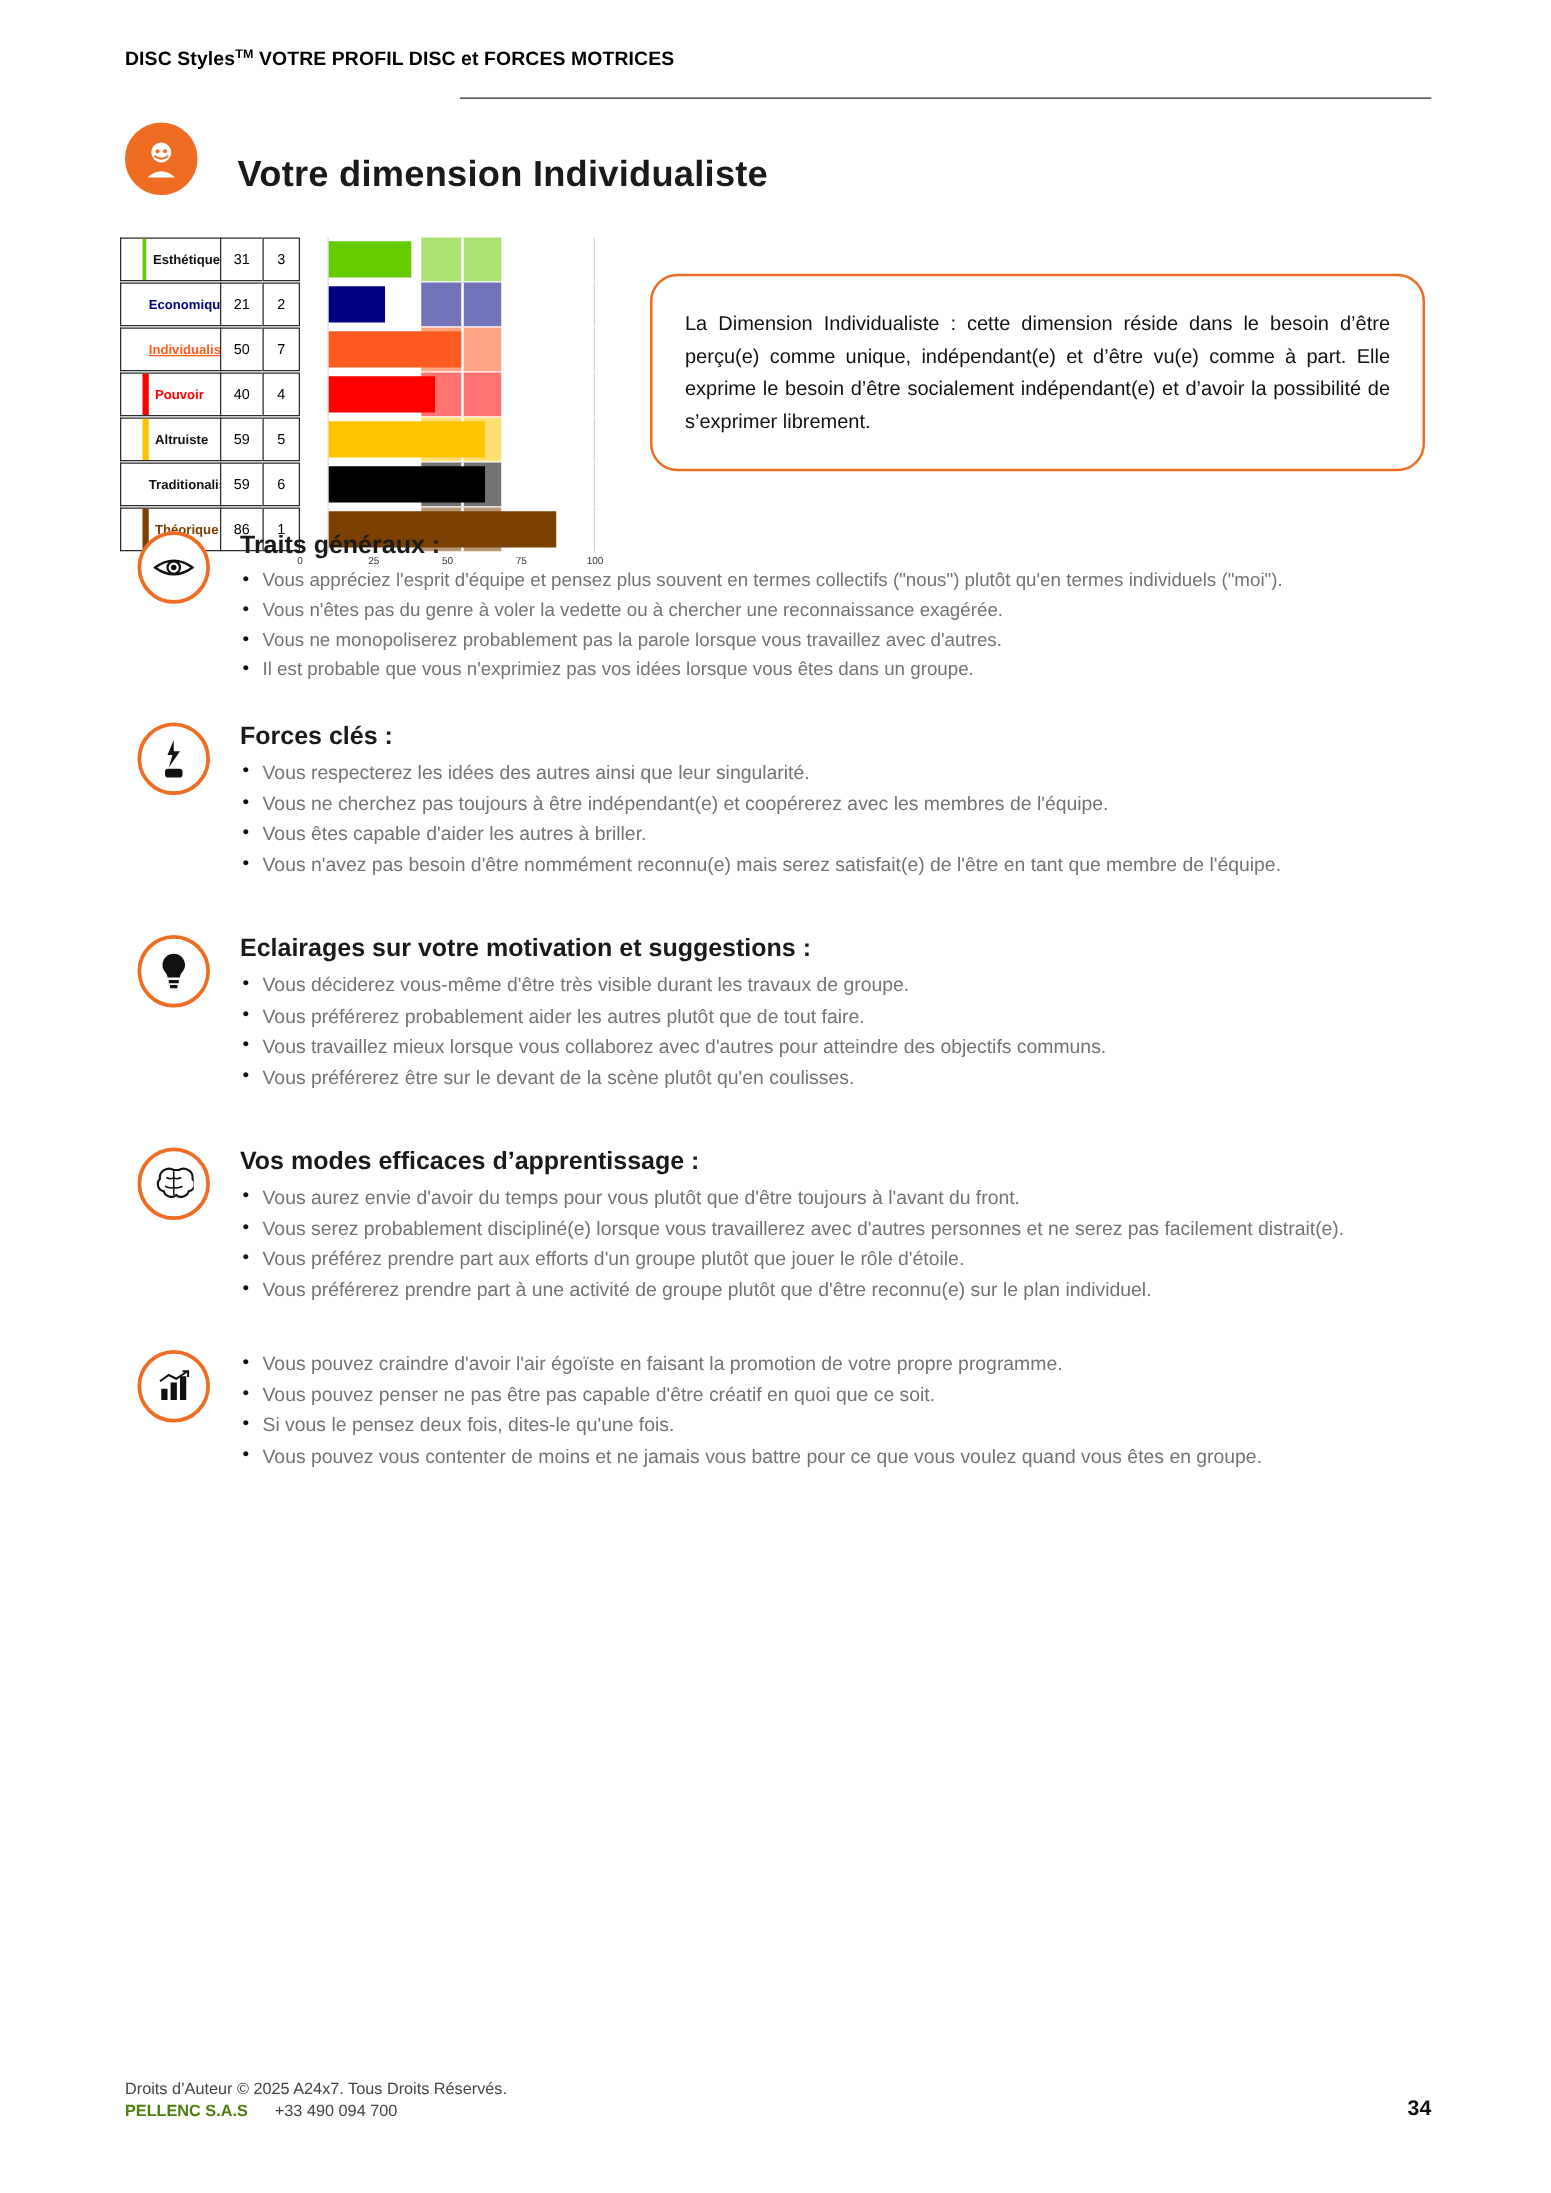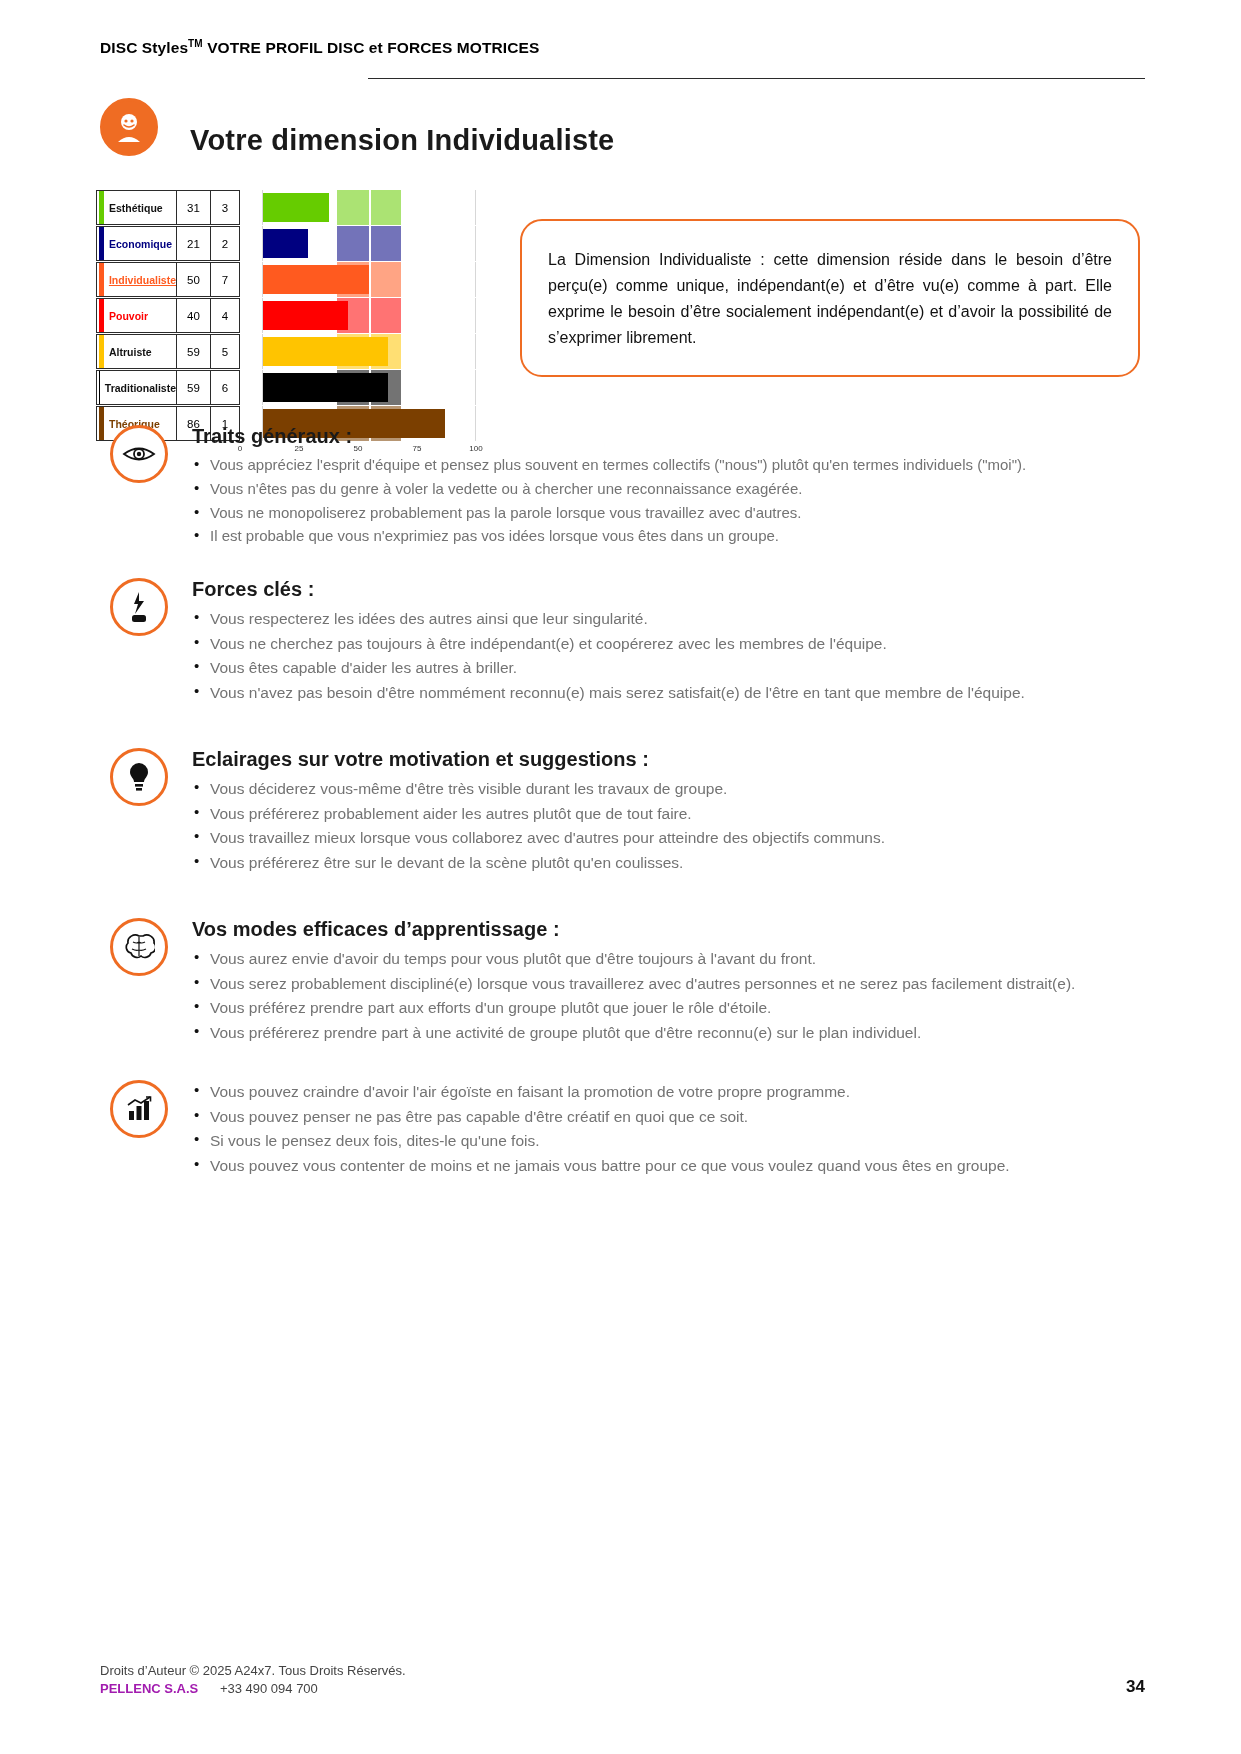--- a/index.html
+++ b/index.html
@@ -88,21 +88,21 @@
     height: 35px;
     border-bottom: 1px solid #ffffff;
   }
   .g-label {
     width: 80px;
     box-sizing: border-box;
     border: 1px solid #2b2b2b;
     border-right: 0;
     display: flex;
     align-items: center;
-    padding-left: 7px;
+    padding-left: 22px;
     font-size: 10.5px;
     font-weight: bold;
     background: #ffffff;
   }
   .g-label .swatch {
     width: 5px;
     height: 100%;
     margin-left: -5px;
     margin-right: 5px;
   }
@@ -227,21 +227,21 @@
   
   .footer {
     position: absolute;
     left: 100px;
     bottom: 58px;
     width: 1045px;
     font-size: 13px;
     color: #444;
   }
   .footer .l1 { margin-bottom: 3px; }
-  .footer .l2 b { color: #a21caf; }
+  .footer .l2 b { color: #4d7c0f; }
   .footer .pageno {
     position: absolute;
     right: 0;
     top: 14px;
     font-size: 17px;
     font-weight: bold;
     color: #111;
   }
   .footer .phone { margin-left: 18px; font-weight: normal; }
 </style>

